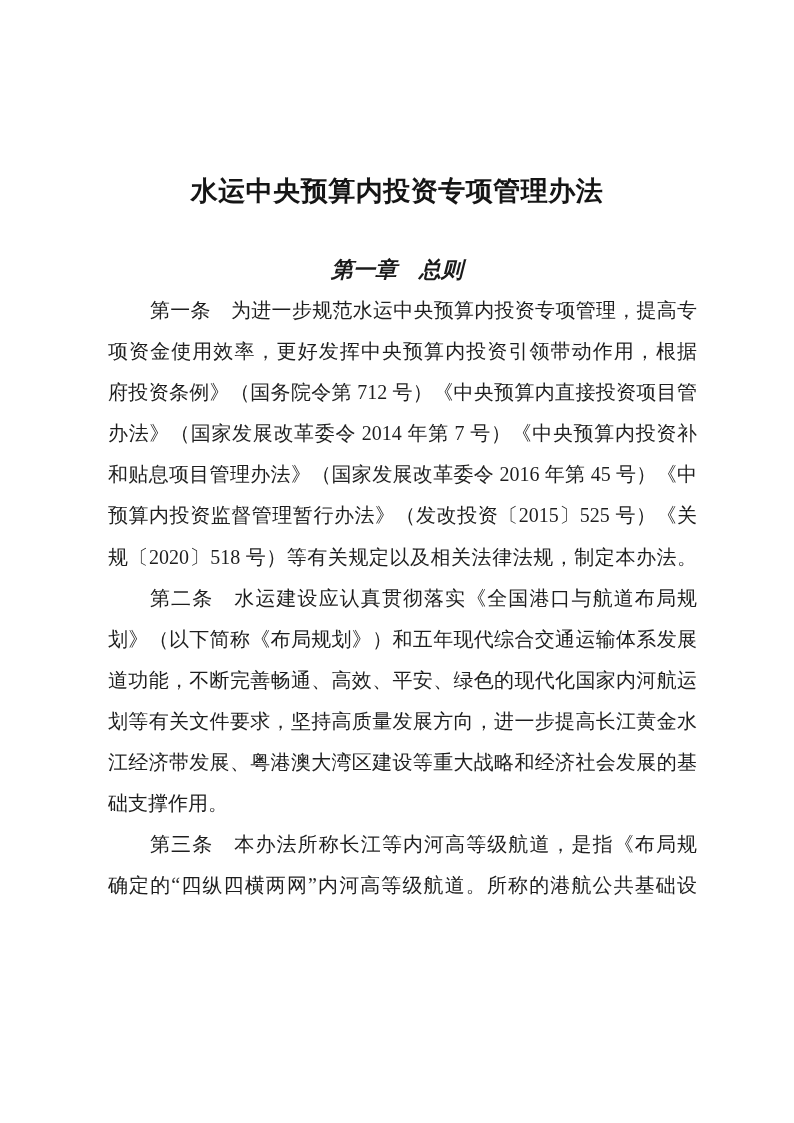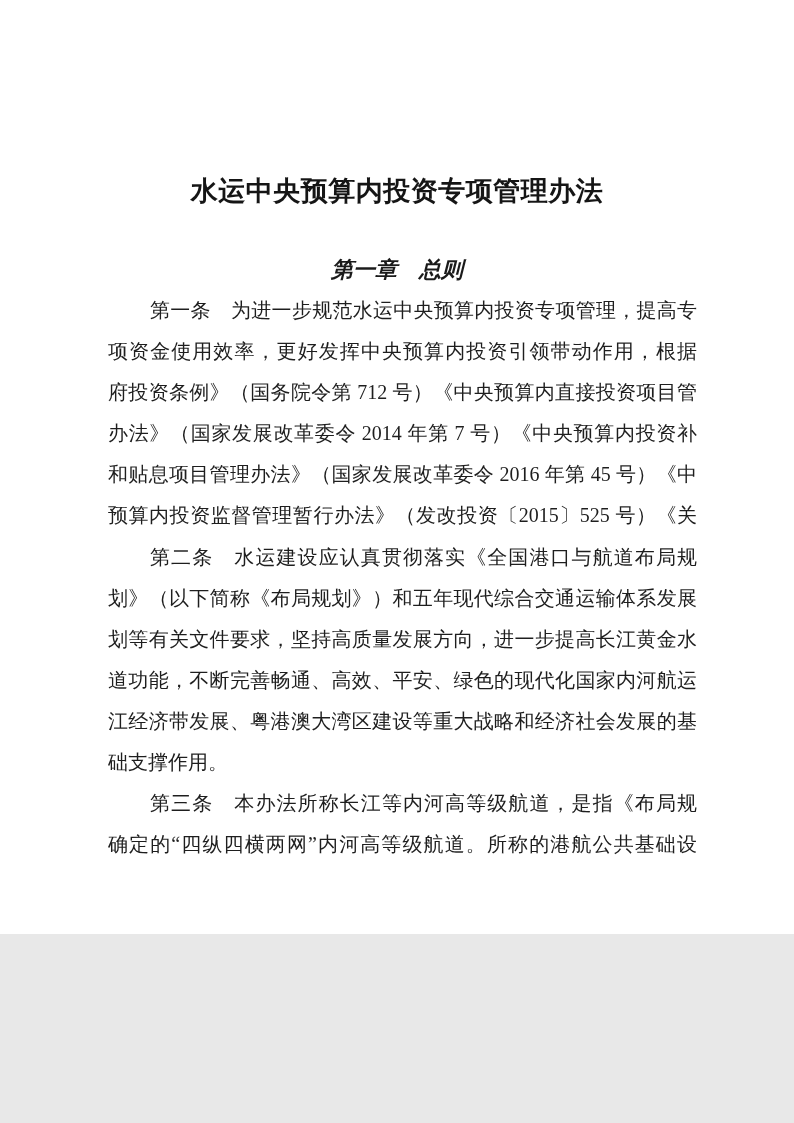--- a/index.html
+++ b/index.html
@@ -3,21 +3,21 @@
 <meta charset="utf-8">
 <style>
   html, body {
     margin: 0;
     padding: 0;
     background: #e8e8e8;
   }
   .page {
     position: relative;
     width: 794px;
-    height: 934px;
+    height: 1123px;
     margin: 0 auto;
     background: #ffffff;
     color: #1e1e1e;
     font-family: "Liberation Serif", "DejaVu Serif", serif;
     overflow: hidden;
   }
   .doc-title {
     position: absolute;
     top: 172px;
     left: 0;
@@ -81,27 +81,28 @@
 
   <div class="body-text">
 
     <div class="para">
       <div class="line indent">第一条　为进一步规范水运中央预算内投资专项管理，提高专</div>
       <div class="line">项资金使用效率，更好发挥中央预算内投资引领带动作用，根据《政</div>
       <div class="line">府投资条例》（国务院令第 712 号）《中央预算内直接投资项目管理</div>
       <div class="line">办法》（国家发展改革委令 2014 年第 7 号）《中央预算内投资补助</div>
       <div class="line">和贴息项目管理办法》（国家发展改革委令 2016 年第 45 号）《中央</div>
       <div class="line">预算内投资监督管理暂行办法》（发改投资〔2015〕525 号）《关于</div>
+      <div class="line">规〔2020〕518 号）等有关规定以及相关法律法规，制定本办法。</div>
     </div>
 
     <div class="para">
       <div class="line indent">第二条　水运建设应认真贯彻落实《全国港口与航道布局规</div>
       <div class="line">划》（以下简称《布局规划》）和五年现代综合交通运输体系发展规</div>
+      <div class="line">道功能，不断完善畅通、高效、平安、绿色的现代化国家内河航运</div>
       <div class="line">划等有关文件要求，坚持高质量发展方向，进一步提高长江黄金水</div>
-      <div class="line">道功能，不断完善畅通、高效、平安、绿色的现代化国家内河航运</div>
       <div class="line">江经济带发展、粤港澳大湾区建设等重大战略和经济社会发展的基</div>
       <div class="line short">础支撑作用。</div>
     </div>
 
     <div class="para">
       <div class="line indent">第三条　本办法所称长江等内河高等级航道，是指《布局规划》</div>
       <div class="line">确定的“四纵四横两网”内河高等级航道。所称的港航公共基础设施，</div>
     </div>
 
   </div>

